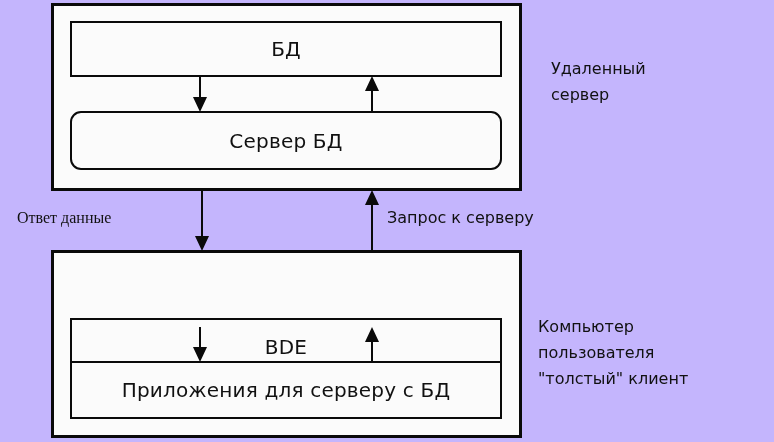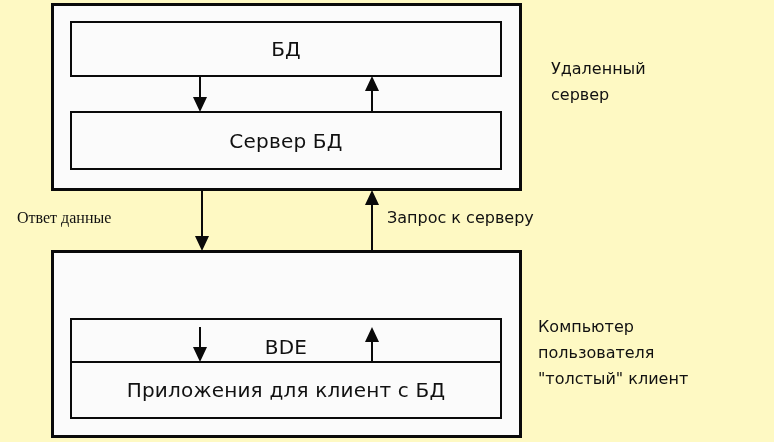--- a/index.html
+++ b/index.html
@@ -4,21 +4,21 @@
 <style>
   html, body {
     margin: 0;
     padding: 0;
     background: #ffffff;
   }
   #canvas {
     position: relative;
     width: 774px;
     height: 442px;
-    background: #fef9c3;
+    background: #c4b5fd;
     font-family: "DejaVu Sans", "Liberation Sans", sans-serif;
     overflow: hidden;
   }
 
   
   .machine {
     position: absolute;
     box-sizing: border-box;
     border: 3px solid #0a0a0a;
     background: #fbfbfb;
@@ -44,21 +44,21 @@
     background: #fbfbfb;
     display: flex;
     align-items: center;
     justify-content: center;
     color: #111111;
     font-size: 20px;
     letter-spacing: 0.2px;
     white-space: nowrap;
   }
   #comp-db       { left: 70px;  top: 21px;  width: 432px; height: 56px; }
-  #comp-dbserver { left: 70px;  top: 111px; width: 432px; height: 59px; }
+  #comp-dbserver { left: 70px;  top: 111px; width: 432px; height: 59px; border-radius: 11px; }
   #comp-bde      { left: 70px;  top: 270px; width: 432px; height: 58px; margin-top: 48px; }
   #comp-apps     { left: 70px;  top: 361px; width: 432px; height: 58px; }
 
   
   .arrow {
     position: absolute;
     width: 16px;
   }
   .arrow .shaft {
     position: absolute;
@@ -155,21 +155,21 @@
   </div>
 
   <div id="label-response" class="label">Ответ данные</div>
 
   <div id="label-request" class="label">Запрос к серверу</div>
 
   <div id="machine-client" class="machine"></div>
 
   <div id="comp-bde" class="component">BDE</div>
 
-  <div id="comp-apps" class="component">Приложения для клиент с БД</div>
+  <div id="comp-apps" class="component">Приложения для серверу с БД</div>
 
   <div id="arrow-bde-to-apps" class="arrow down">
     <div class="shaft"></div>
     <div class="head"></div>
   </div>
 
   <div id="arrow-apps-to-bde" class="arrow up">
     <div class="shaft"></div>
     <div class="head"></div>
   </div>

